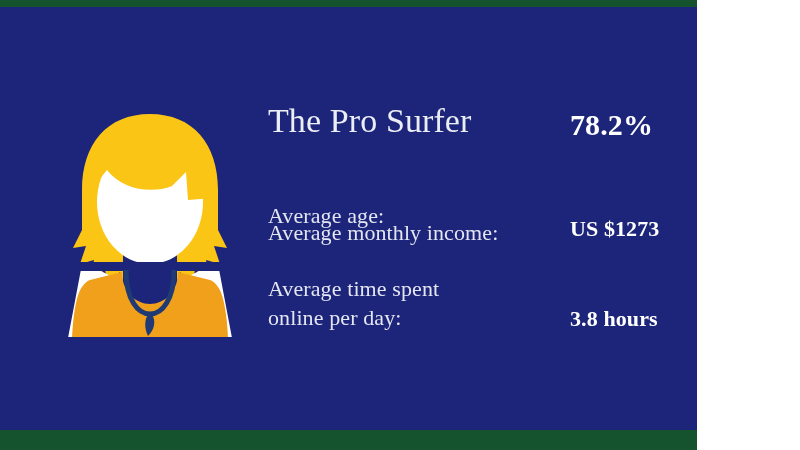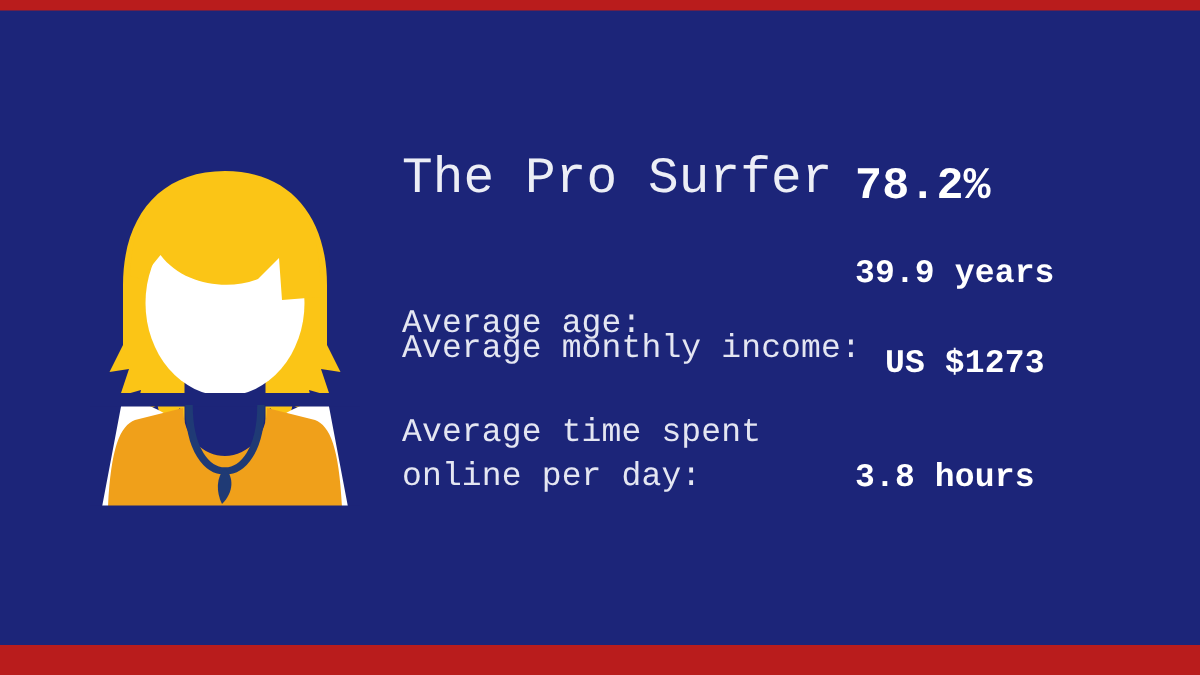--- a/index.html
+++ b/index.html
@@ -2,25 +2,25 @@
 <html><head>
 <meta charset="utf-8">
 <style>
   html, body {
     margin: 0;
     padding: 0;
     background: #ffffff;
   }
   #stage {
     position: relative;
-    width: 800px;
+    width: 697px;
     height: 450px;
-    background: #b91c1c;
+    background: #14532d;
     overflow: hidden;
-    font-family: Liberation Mono, monospace;
+    font-family: Liberation Serif, serif;
   }
   
   .panel {
     position: absolute;
     left: 0;
     top: 7px;
     width: 800px;
     height: 423px;
     background: #1c2579;
   }
@@ -81,21 +81,21 @@
     font-size: 30px;
     top: 4px;
   }
 
   .row-age       { top: 64px;  height: 34px; }
   .row-age .label   { top: 4px; margin-top: 29px; }
   .row-age .value   { top: 2px; }
 
   .row-income    { top: 110px; height: 34px; }
   .row-income .label { top: 4px; }
-  .row-income .value { top: 16px; margin-left: 20px; }
+  .row-income .value { top: 2px; }
 
   .row-online    { top: 168px; height: 64px; }
   .row-online .label { top: 2px; }
   .row-online .value { top: 34px; }
 </style>
 </head>
 <body>
 
 <div id="stage">
 
@@ -172,21 +172,20 @@
 
   <div class="info">
 
     <div class="row row-title">
       <span class="label">The Pro Surfer</span>
       <span class="value">78.2%</span>
     </div>
 
     <div class="row row-age">
       <span class="label">Average age:</span>
-      <span class="value">39.9 years</span>
     </div>
 
     <div class="row row-income">
       <span class="label">Average monthly income:</span>
       <span class="value">US $1273</span>
     </div>
 
     <div class="row row-online">
       <span class="label">Average time spent
 online per day:</span>

